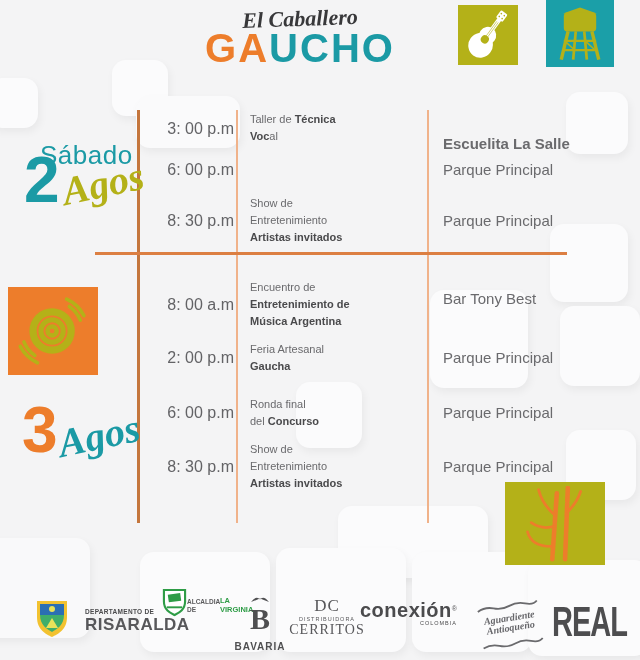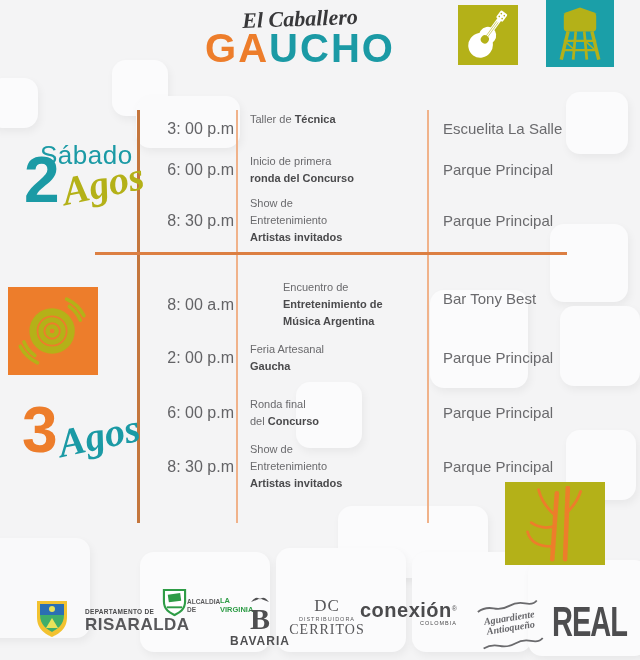--- a/index.html
+++ b/index.html
@@ -59,41 +59,41 @@
     font-size:40px;transform:rotate(-12deg);line-height:1;}
   .sat-month{left:62px;top:164px;color:#B4B118;}
   .sun-month{left:58px;top:416px;color:#1B9AA5;}
 
   
   .time{position:absolute;left:142px;width:92px;text-align:right;font-size:16px;color:#636366;}
   .desc{position:absolute;left:250px;width:180px;font-size:11px;line-height:17px;color:#6a6a6d;}
   .desc .b{font-weight:bold;color:#4a4a4c;}
   .loc{position:absolute;left:443px;width:150px;font-size:15px;color:#6a6a6d;}
 
-  .s-t0{top:120px;} .s-d0{top:111px;} .s-l0{top:120px;}
+  .s-t0{top:120px;} .s-d0{top:111px;} .s-l0{top:135px;font-weight:bold;}
   .s-t1{top:161px;} .s-d1{top:153px;} .s-l1{top:161px;}
   .s-t2{top:212px;} .s-d2{top:195px;} .s-l2{top:212px;}
-  .u-t0{top:296px;} .u-d0{top:279px;margin-left:33px;} .u-l0{top:290px;}
+  .u-t0{top:296px;} .u-d0{top:279px;} .u-l0{top:290px;}
   .u-t1{top:349px;} .u-d1{top:341px;} .u-l1{top:349px;}
   .u-t2{top:404px;} .u-d2{top:396px;} .u-l2{top:404px;}
   .u-t3{top:458px;} .u-d3{top:441px;} .u-l3{top:458px;}
 
   
   .logo{position:absolute;color:#57575a;}
   .lg-risaralda{left:36px;top:600px;display:flex;align-items:center;gap:17px;}
   .ris-txt{display:flex;flex-direction:column;line-height:1;}
   .ris-l1{font-size:6.5px;font-weight:bold;color:#4a4a4c;letter-spacing:0.3px;}
   .ris-l2{font-size:17px;font-weight:bold;color:#55555
 7;letter-spacing:0.5px;}
   .lg-virginia{left:162px;top:588px;width:60px;display:flex;flex-direction:row;align-items:center;line-height:1.2;}
   .vir-l1{font-size:6.5px;font-weight:bold;color:#5a5a5c;margin-top:2px;}
   .vir-l2{font-size:7.5px;font-weight:bold;color:#2E9C46;}
   .lg-bavaria{left:228px;top:590px;width:64px;display:flex;flex-direction:column;align-items:center;line-height:1;}
   .bav-b{font-family:"Liberation Serif",serif;font-weight:bold;font-size:30px;color:#4f4f51;margin-top:-2px;}
-  .bav-name{font-size:12px;font-weight:bold;letter-spacing:1px;color:#4f4f51;margin-top:1px;}
+  .bav-name{font-size:10px;font-weight:bold;letter-spacing:1px;color:#4f4f51;margin-top:8px;}
   .lg-cerritos{left:290px;top:596px;width:74px;display:flex;flex-direction:column;align-items:center;line-height:1.15;}
   .cer-dc{font-family:"Liberation Serif",serif;font-size:17px;color:#57575a;letter-spacing:1px;}
   .cer-l1{font-size:5.5px;letter-spacing:1px;color:#57575a;}
   .cer-l2{font-family:"Liberation Serif",serif;font-size:14px;letter-spacing:1px;color:#57575a;}
   .lg-conexion{left:360px;top:600px;line-height:1;}
   .con-name{font-size:20px;font-weight:bold;color:#4b4b4d;letter-spacing:0.5px;}
   .con-reg{font-size:7px;vertical-align:super;}
   .con-country{font-size:5.5px;letter-spacing:1px;color:#4b4b4d;text-align:right;margin-top:1px;}
   .lg-aguardiente{left:470px;top:596px;width:80px;transform:rotate(-9deg);display:flex;flex-direction:column;align-items:center;line-height:1.05;}
   .agu-line{font-family:"Liberation Serif",serif;font-style:italic;font-weight:bold;font-size:10px;color:#66666a;}
@@ -164,28 +164,25 @@
     <div class="vline vl3"></div>
     <div class="hline"></div>
 
     <div class="dayword sat-word">Sábado</div>
     <div class="daynum sat-num">2</div>
     <div class="daymonth sat-month">Agos</div>
 
     <div class="time s-t0">3: 00 p.m</div>
     <div class="desc s-d0">
       <div><span>Taller de </span><span class="b">Técnica</span></div>
+      <div><span class="b">Voc</span><span>al</span></div>
     </div>
     <div class="loc s-l0">Escuelita La Salle</div>
 
     <div class="time s-t1">6: 00 p.m</div>
-    <div class="desc s-d1">
-      <div><span>Inicio de primera</span></div>
-      <div><span class="b">ronda del Concurso</span></div>
-    </div>
     <div class="loc s-l1">Parque Principal</div>
 
     <div class="time s-t2">8: 30 p.m</div>
     <div class="desc s-d2">
       <div><span>Show de</span></div>
       <div><span>Entretenimiento</span></div>
       <div><span class="b">Artistas invitados</span></div>
     </div>
     <div class="loc s-l2">Parque Principal</div>
 

